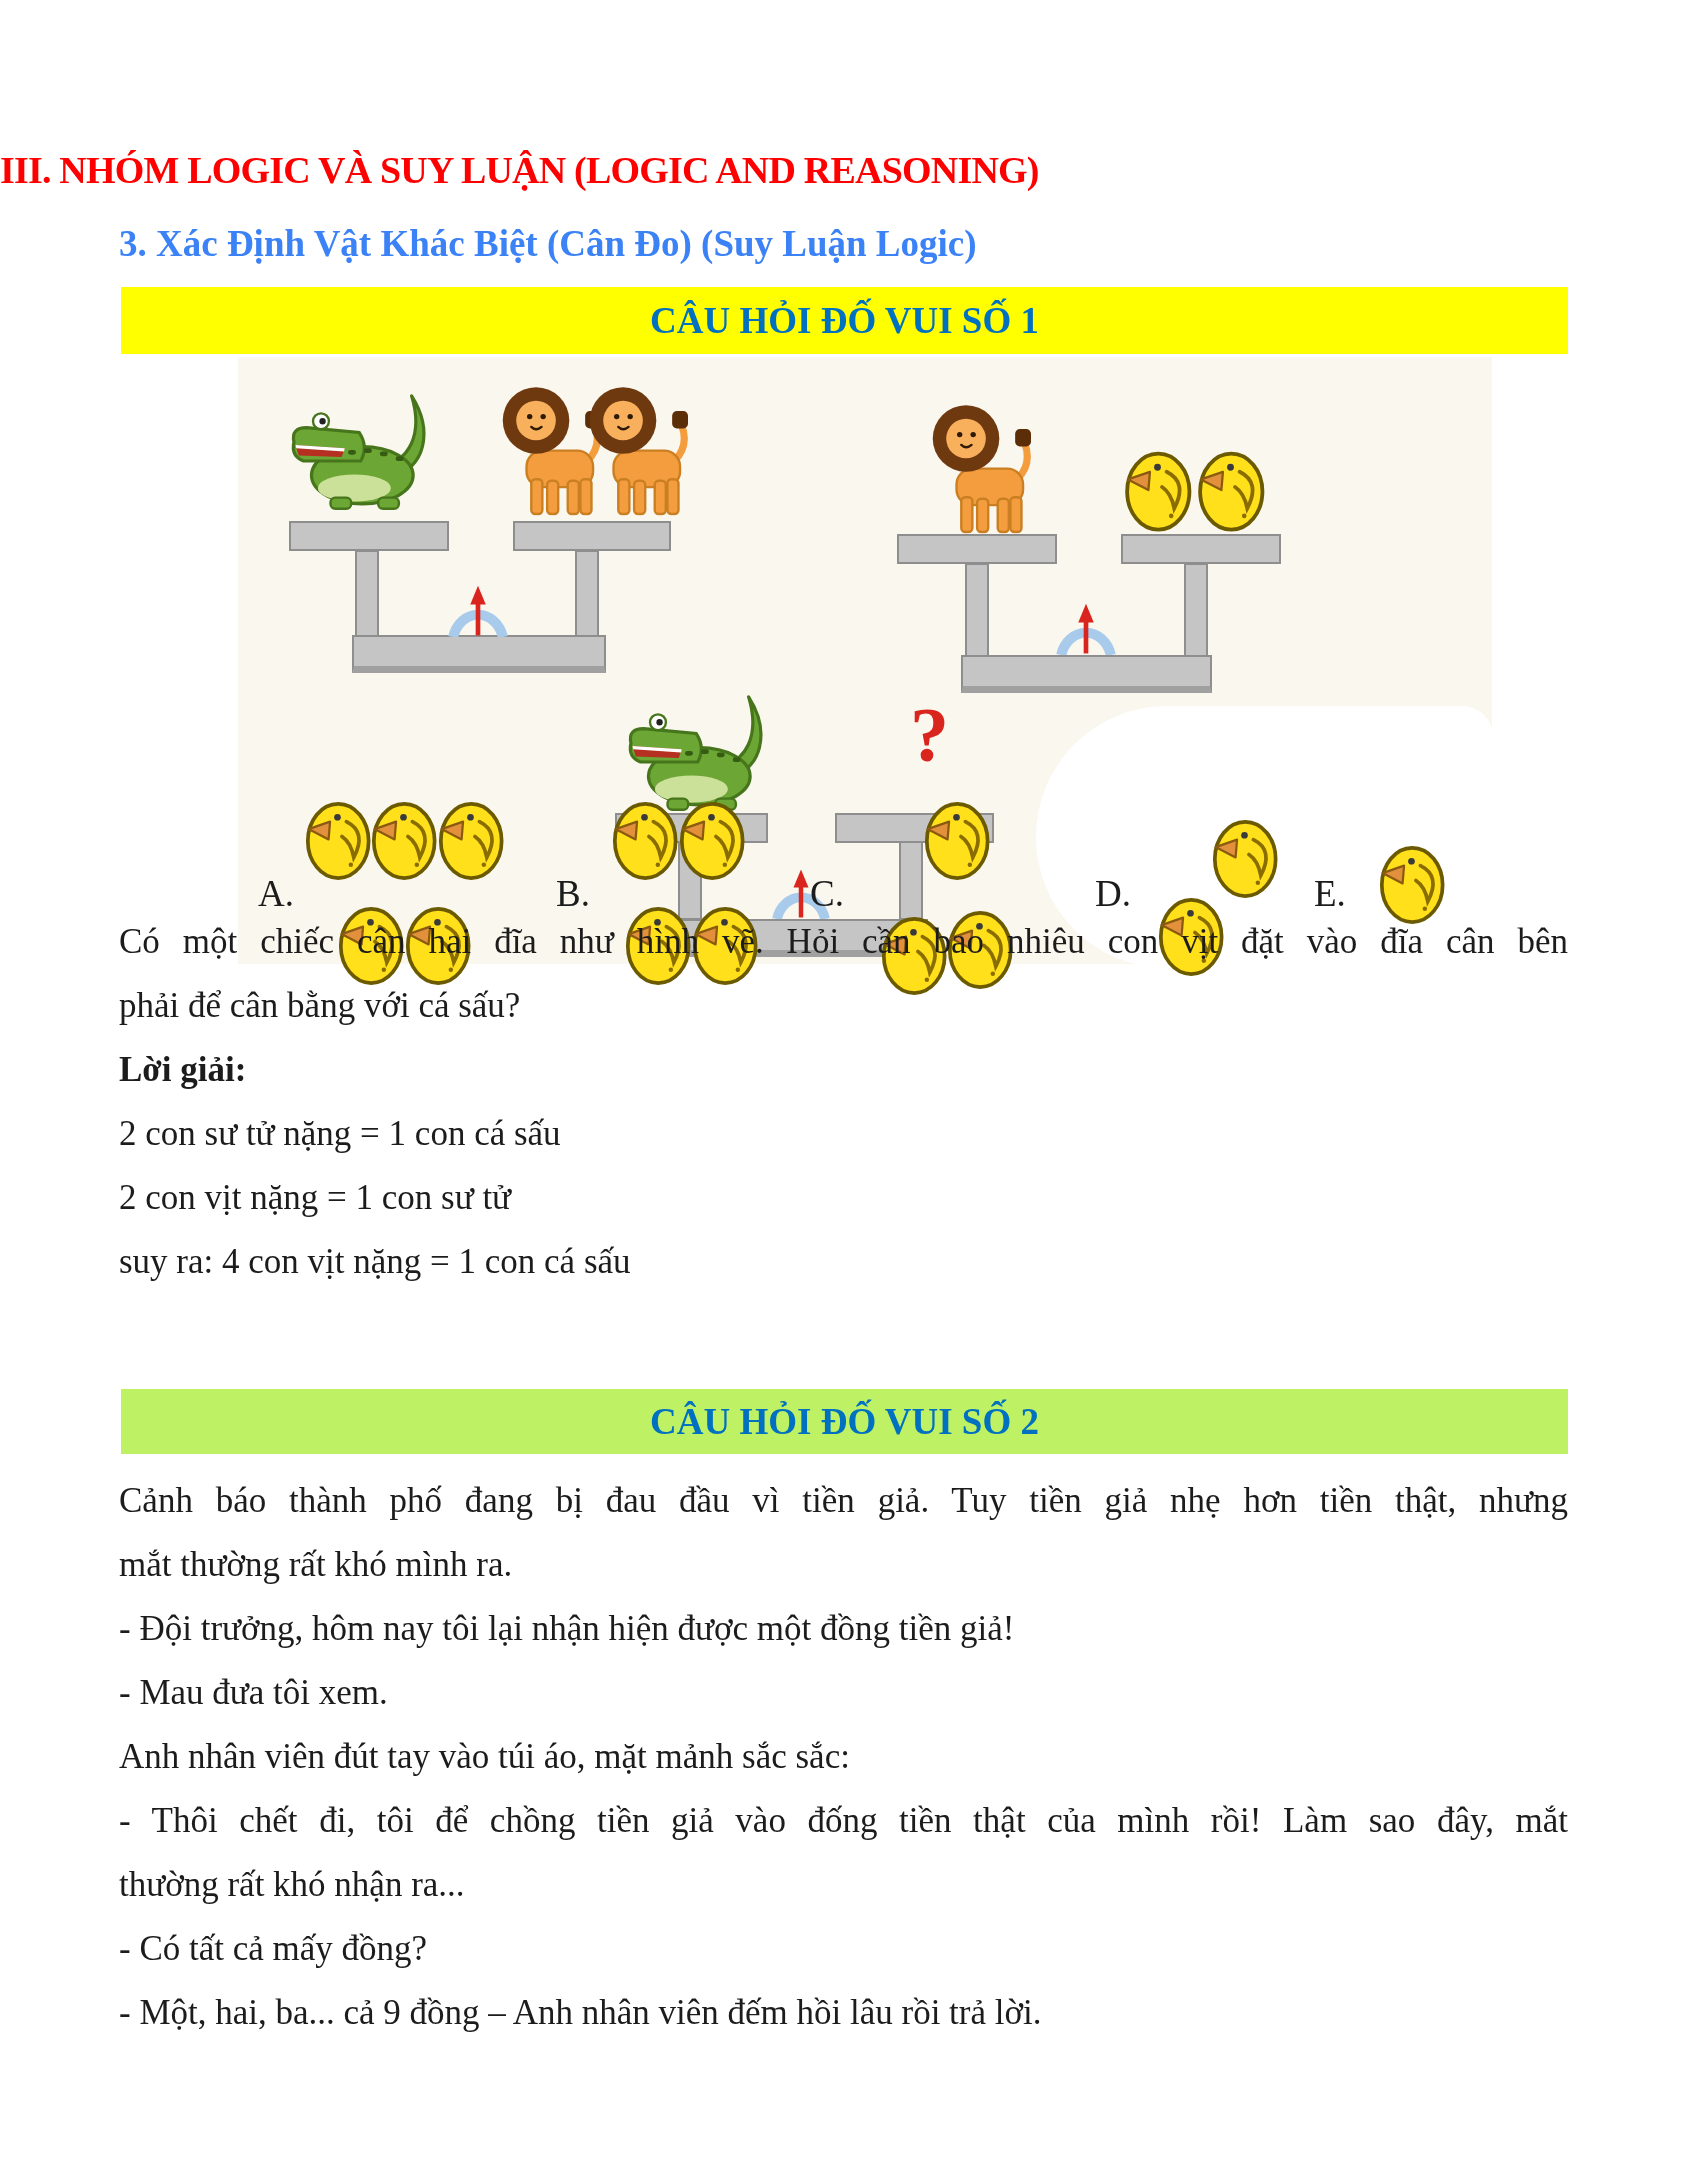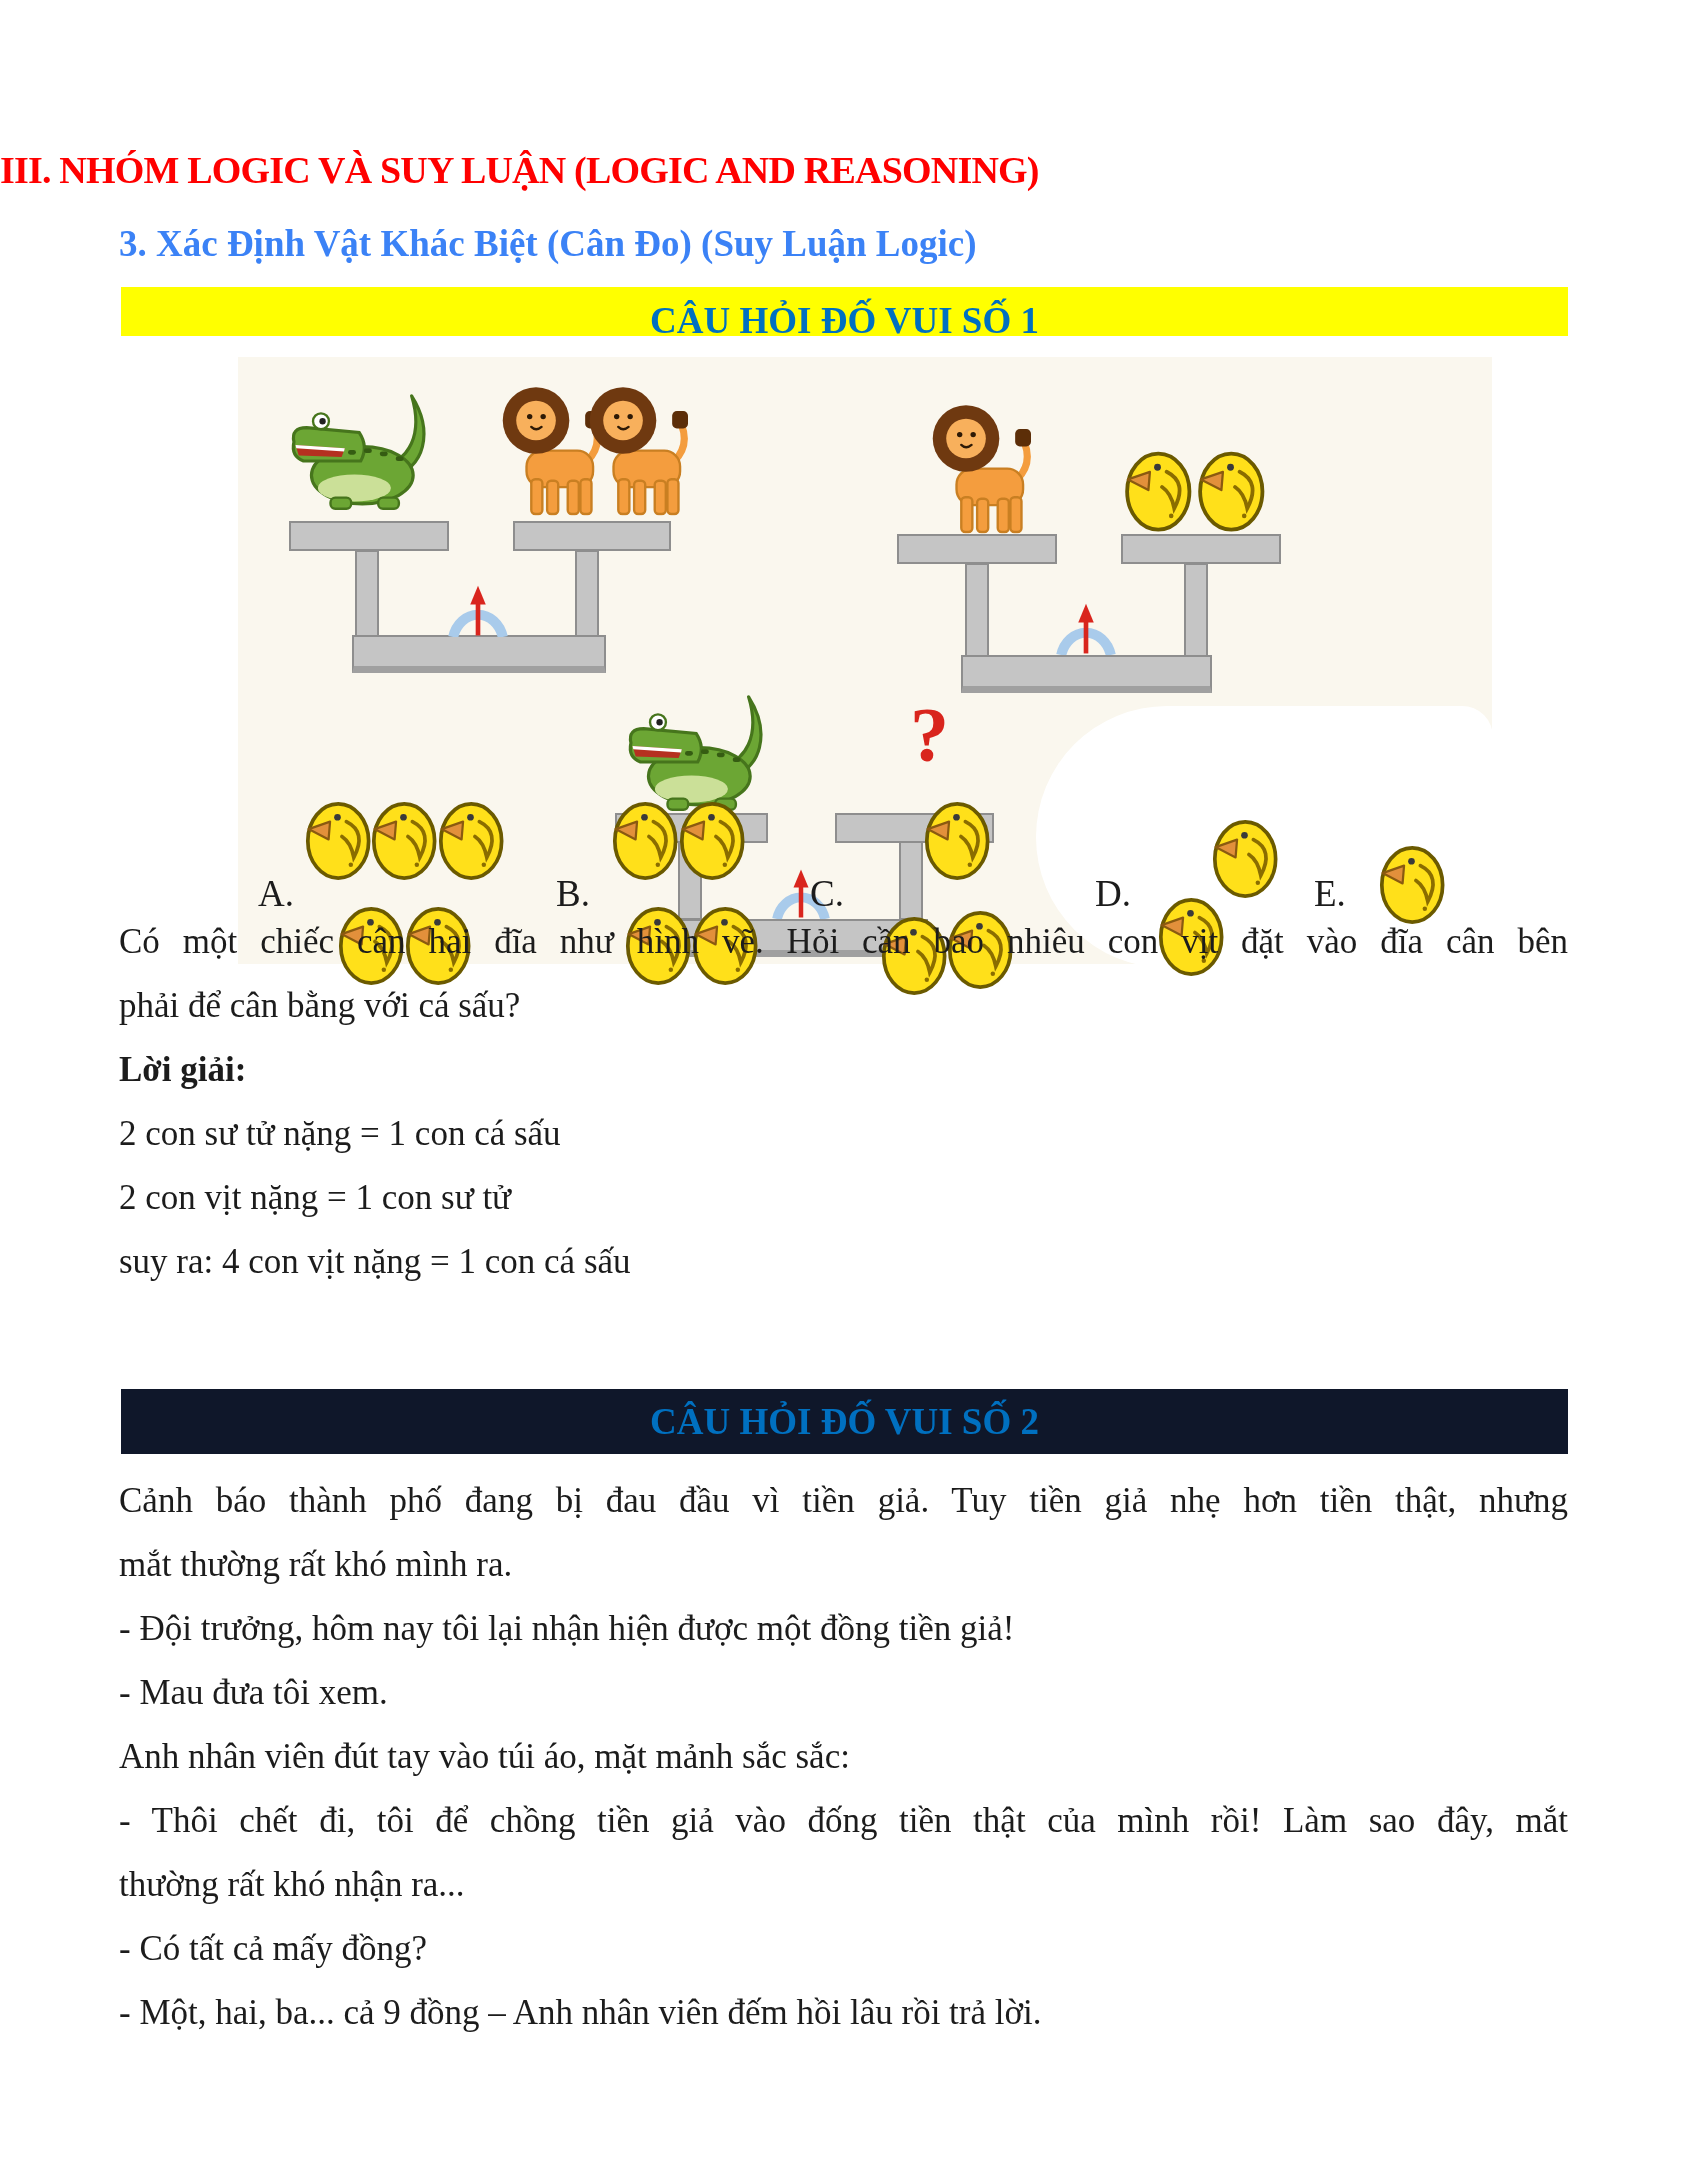--- a/index.html
+++ b/index.html
@@ -14,21 +14,21 @@
   .doc-title{
     position:absolute;top:148px;left:0;width:1687px;
     text-align:left;font-size:38px;font-weight:bold;color:#ff0000;
     letter-spacing:-0.8px;
   }
   .section-heading{
     position:absolute;top:222px;left:119px;width:1449px;
     font-size:37px;font-weight:bold;color:#00b050;
   }
   .banner{
-    position:absolute;left:121px;width:1447px;height:49px;
+    position:absolute;left:121px;width:1447px;height:67px;
     background:#ffff00;
     text-align:center;line-height:67px;
     font-size:37px;font-weight:bold;color:#0070c0;
   }
   .banner.b1{top:287px;}
   .banner.b2{top:1389px;height:65px;line-height:65px;}
 
   
   .figure{
     position:absolute;top:357px;left:238px;width:1254px;height:607px;
@@ -249,21 +249,21 @@
 
   <div class="tblock tb1">
     <div class="tline just">Có một chiếc cân hai đĩa như hình vẽ. Hỏi cần bao nhiêu con vịt đặt vào đĩa cân bên</div>
     <div class="tline">phải để cân bằng với cá sấu?</div>
     <div class="tline bold">Lời giải:</div>
     <div class="tline">2 con sư tử nặng = 1 con cá sấu</div>
     <div class="tline">2 con vịt nặng = 1 con sư tử</div>
     <div class="tline">suy ra: 4 con vịt nặng = 1 con cá sấu</div>
   </div>
 
-  <div class="banner b2" style="background: #0f172a; color: rgb(0, 112, 192);">CÂU HỎI ĐỐ VUI SỐ 2</div>
+  <div class="banner b2" style="background: #bef264; color: rgb(0, 112, 192);">CÂU HỎI ĐỐ VUI SỐ 2</div>
 
   <div class="tblock tb2">
     <div class="tline just">Cảnh báo thành phố đang bị đau đầu vì tiền giả. Tuy tiền giả nhẹ hơn tiền thật, nhưng</div>
     <div class="tline">mắt thường rất khó mình ra.</div>
     <div class="tline">- Đội trưởng, hôm nay tôi lại nhận hiện được một đồng tiền giả!</div>
     <div class="tline">- Mau đưa tôi xem.</div>
     <div class="tline">Anh nhân viên đút tay vào túi áo, mặt mảnh sắc sắc:</div>
     <div class="tline just">- Thôi chết đi, tôi để chồng tiền giả vào đống tiền thật của mình rồi! Làm sao đây, mắt</div>
     <div class="tline">thường rất khó nhận ra...</div>
     <div class="tline">- Có tất cả mấy đồng?</div>

